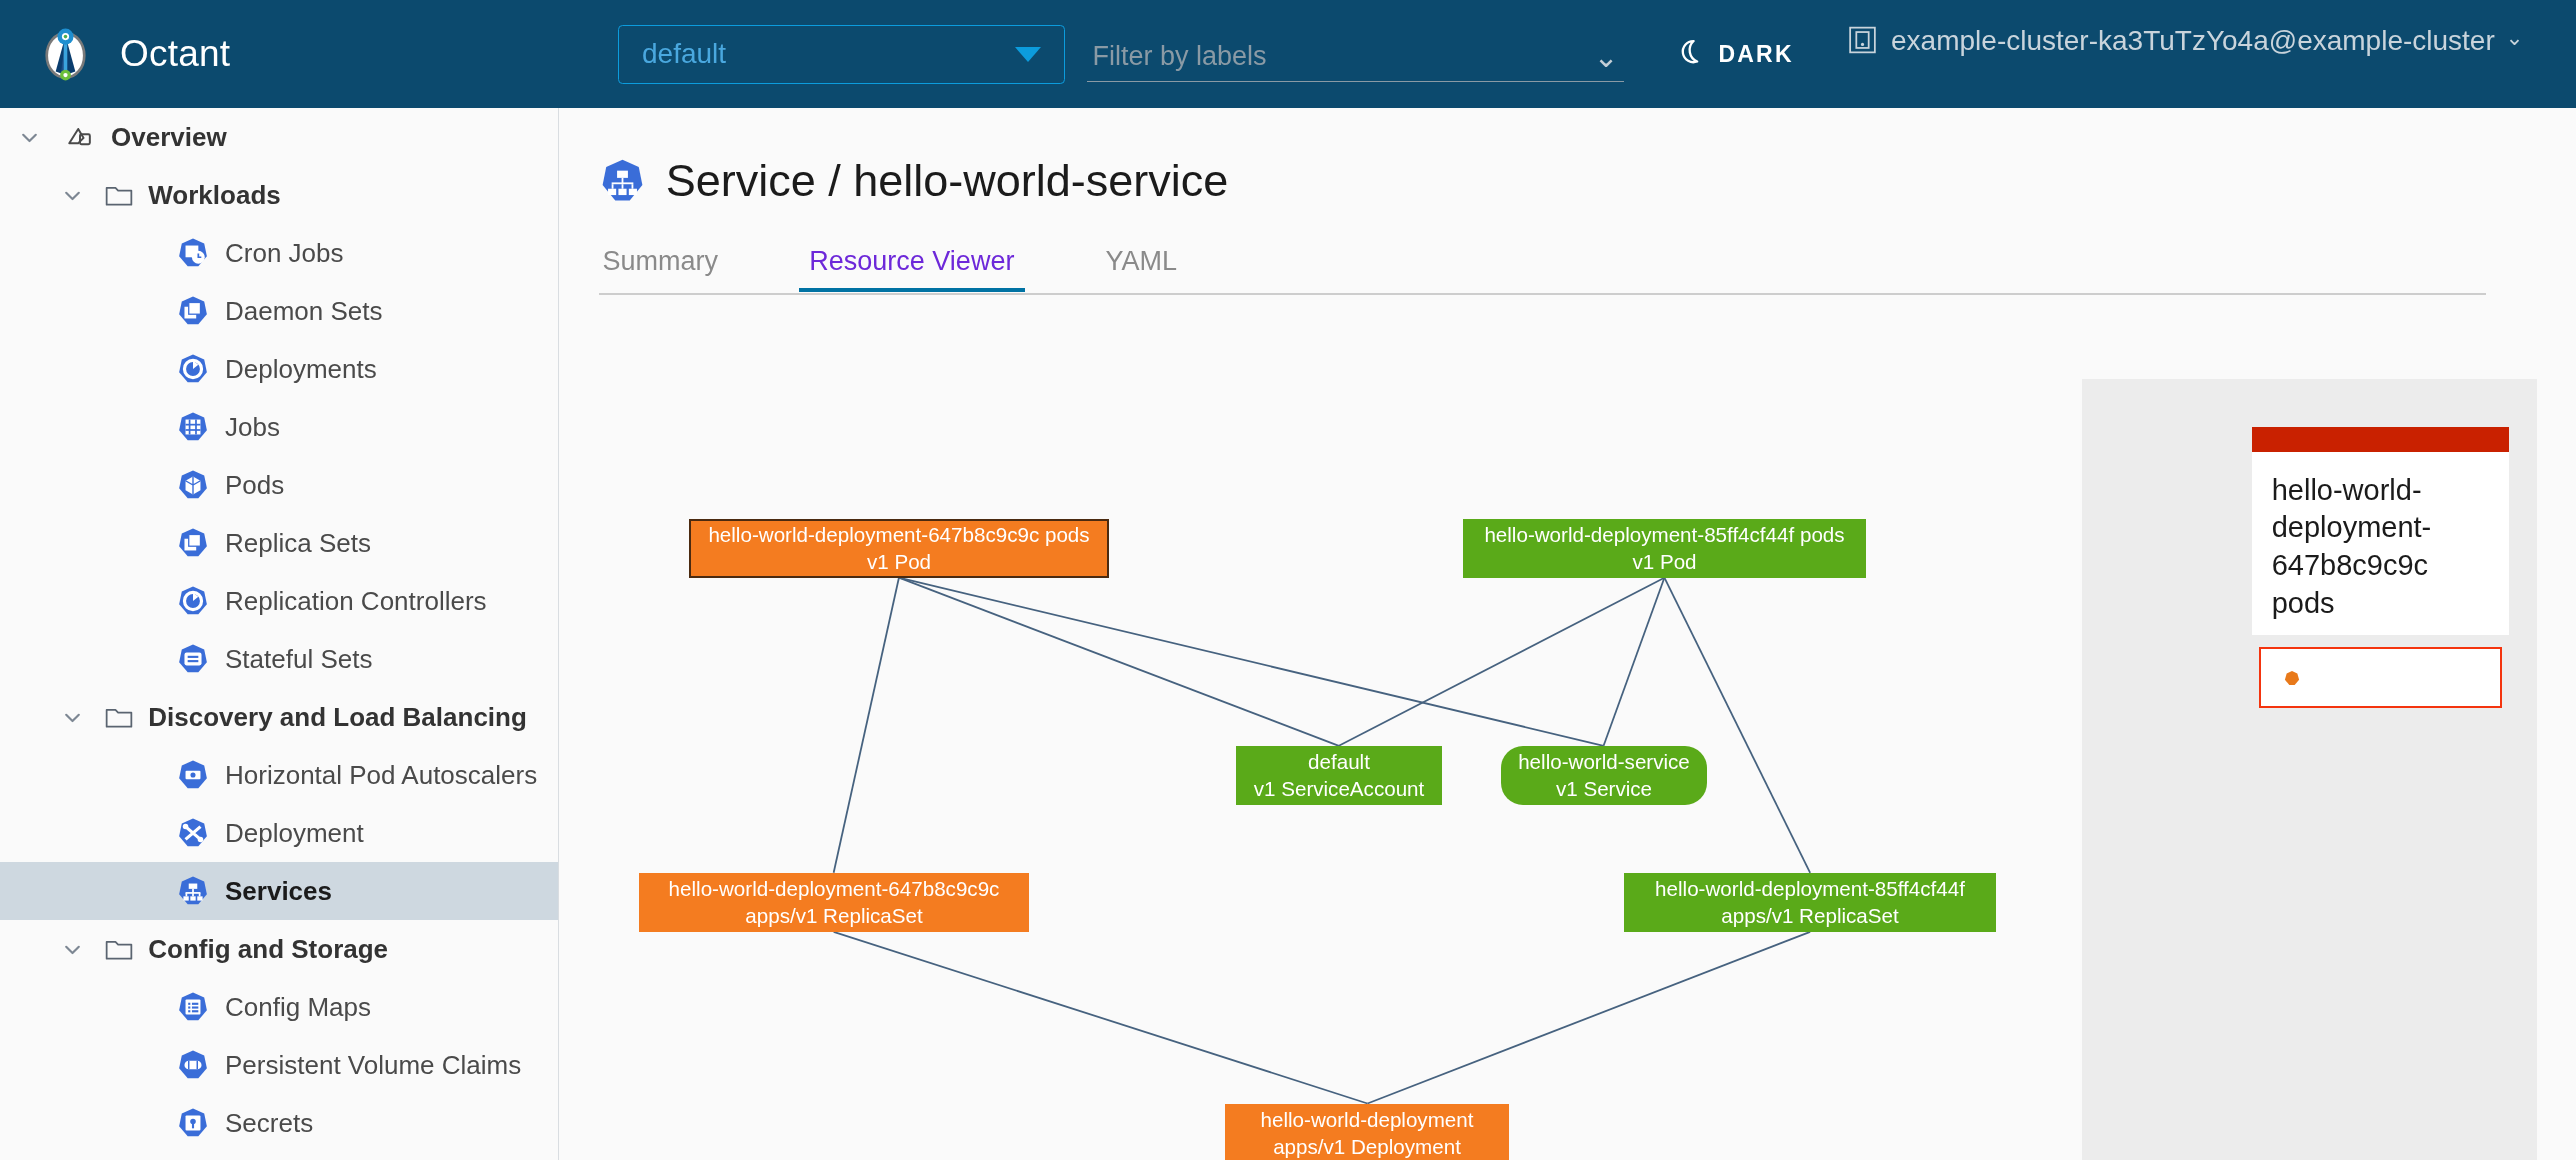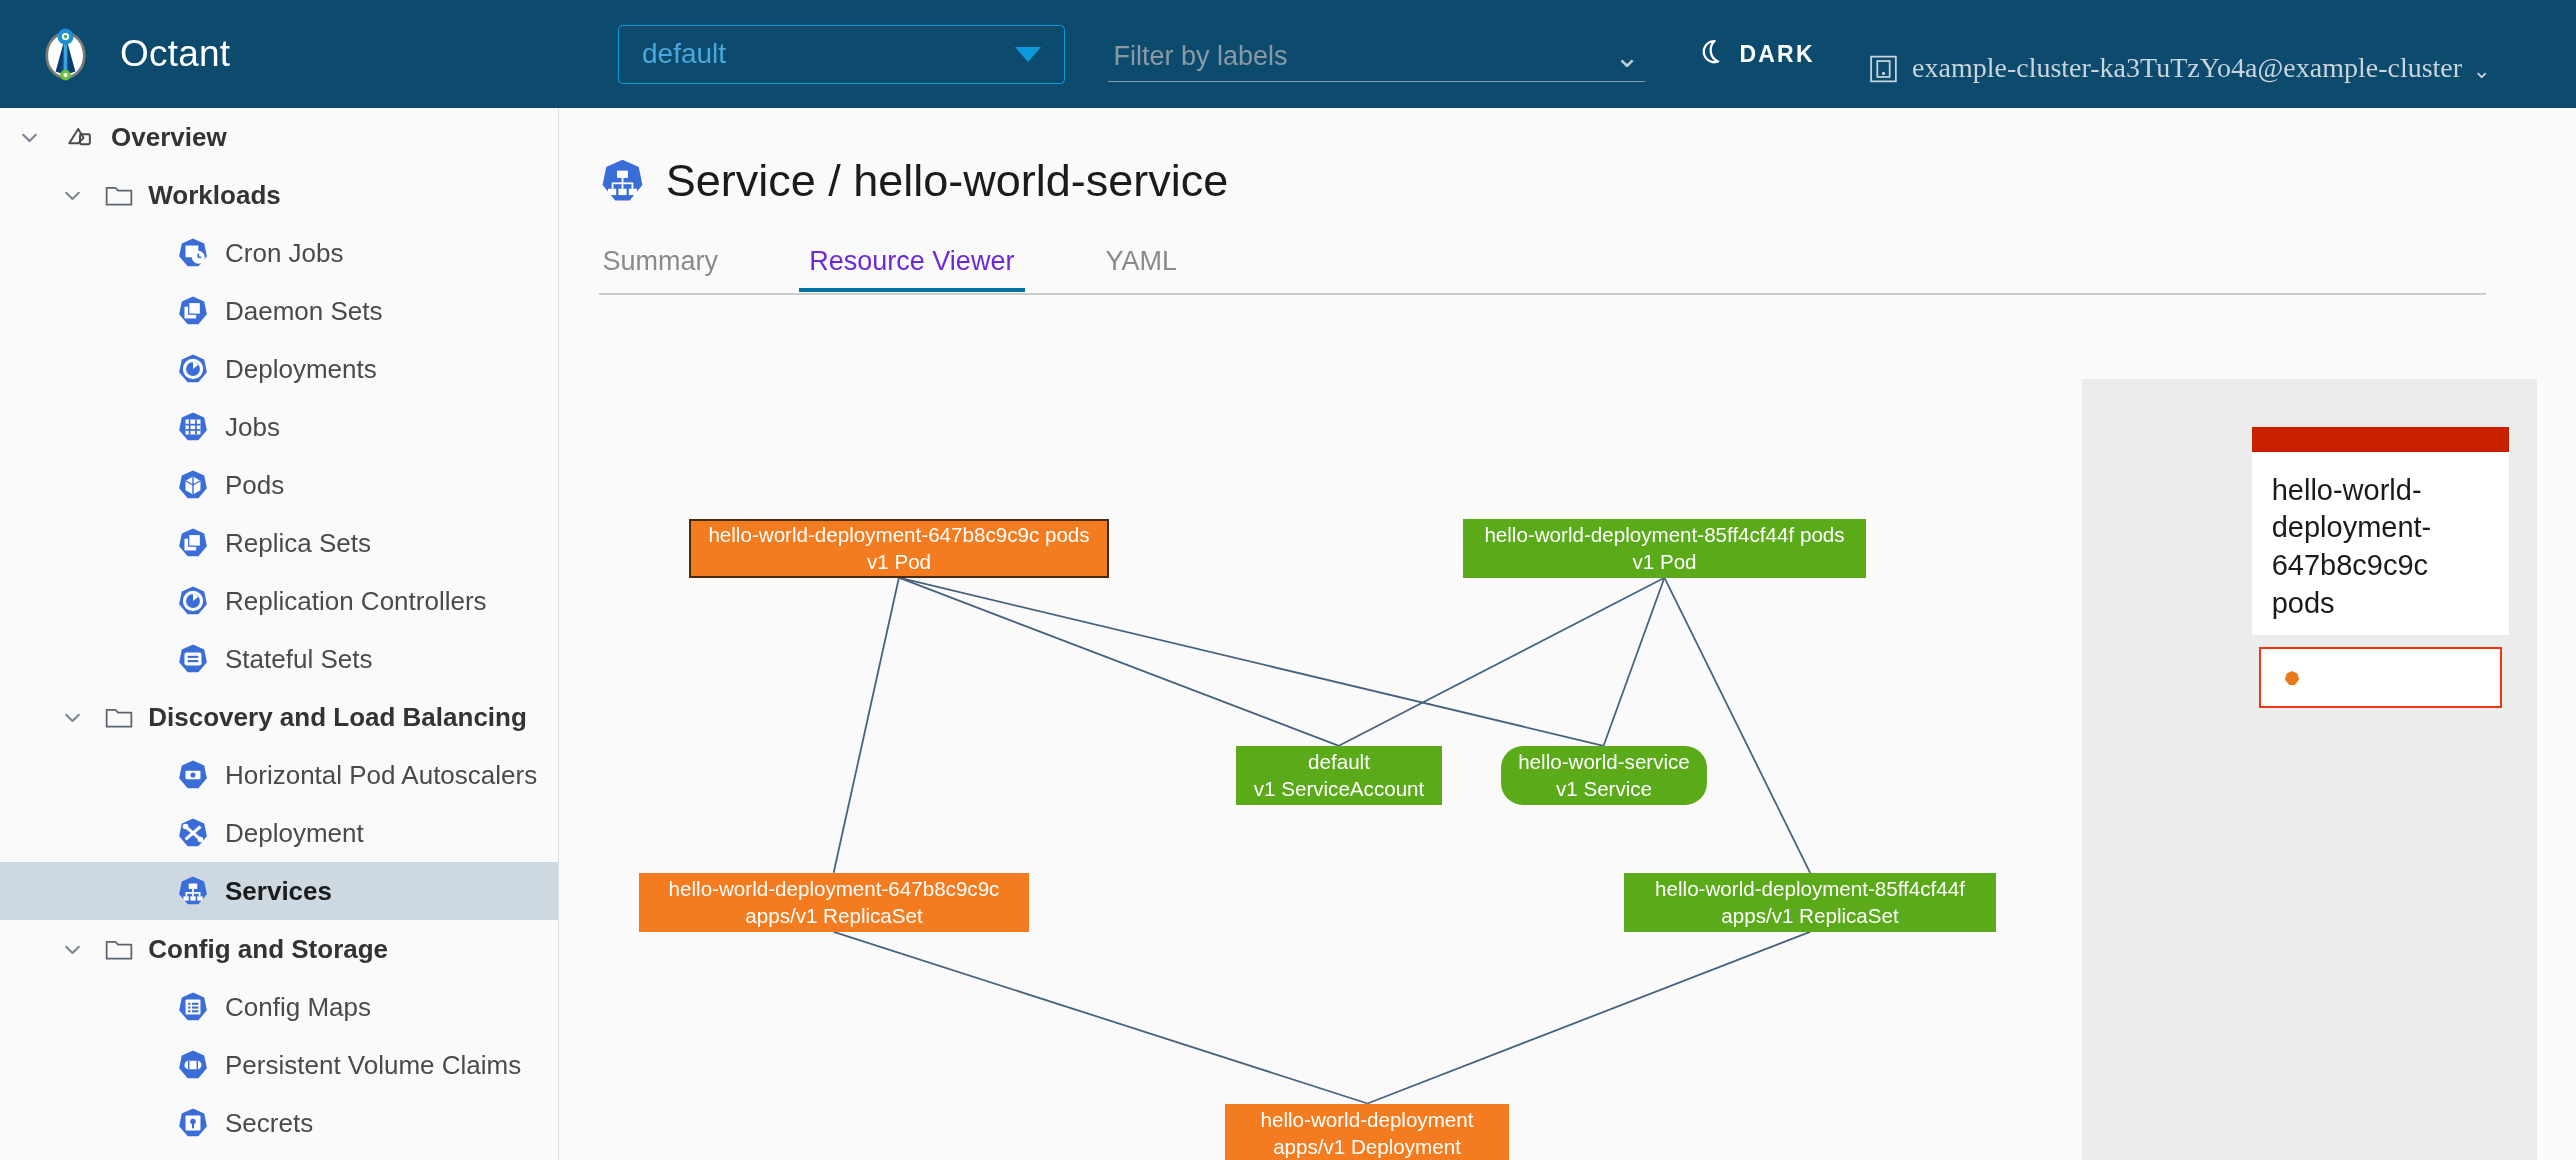--- a/index.html
+++ b/index.html
@@ -37,42 +37,42 @@
   .ns-value { color: #4aa8df; font-size: 28px; flex: 1; }
   .ns-caret {
     width: 0; height: 0; flex: none;
     border-left: 13.4px solid transparent;
     border-right: 13.4px solid transparent;
     border-top: 15px solid #0c9cdd;
   }
 
   .label-filter {
     width: 537px; height: 55px;
-    margin-left: 43px;
+    margin-left: 22px;
     border-bottom: 1.8px solid #8a9aa5;
     display: flex; align-items: flex-end;
     padding: 0 5.4px 9px 5.4px;
     cursor: text;
   }
   .lf-placeholder { color: #8a9aa5; font-size: 27px; flex: 1; }
   .lf-caret { color: #c3ced6; font-size: 30px; font-weight: 300; line-height: 1; }
 
   .theme-toggle {
     margin-left: 52px; display: flex; align-items: center;
     cursor: pointer; height: 59px;
   }
   .moon { width: 30px; height: 30px; flex: none; }
   .theme-label {
     color: #ffffff; font-size: 23px; font-weight: bold;
     letter-spacing: 2.2px; margin-left: 12.5px;
   }
 
   .cluster-select {
-    margin-left: 54px; display: flex; align-items: flex-end;
-    cursor: pointer; height: 59px; font-family: Liberation Serif, serif;
+    margin-left: 54px; display: flex; align-items: flex-start;
+    cursor: pointer; height: 59px;
   }
   .cluster-icon { width: 29px; height: 30px; flex: none; }
   .cluster-name {
     color: #c9d4dc; font-size: 28px; margin-left: 14.3px;
   }
   .cluster-caret { color: #c9d4dc; font-size: 21.5px; margin-left: 10.7px; }
 
   
   #sidebar {
     position: absolute; top: 108px; left: 0;

